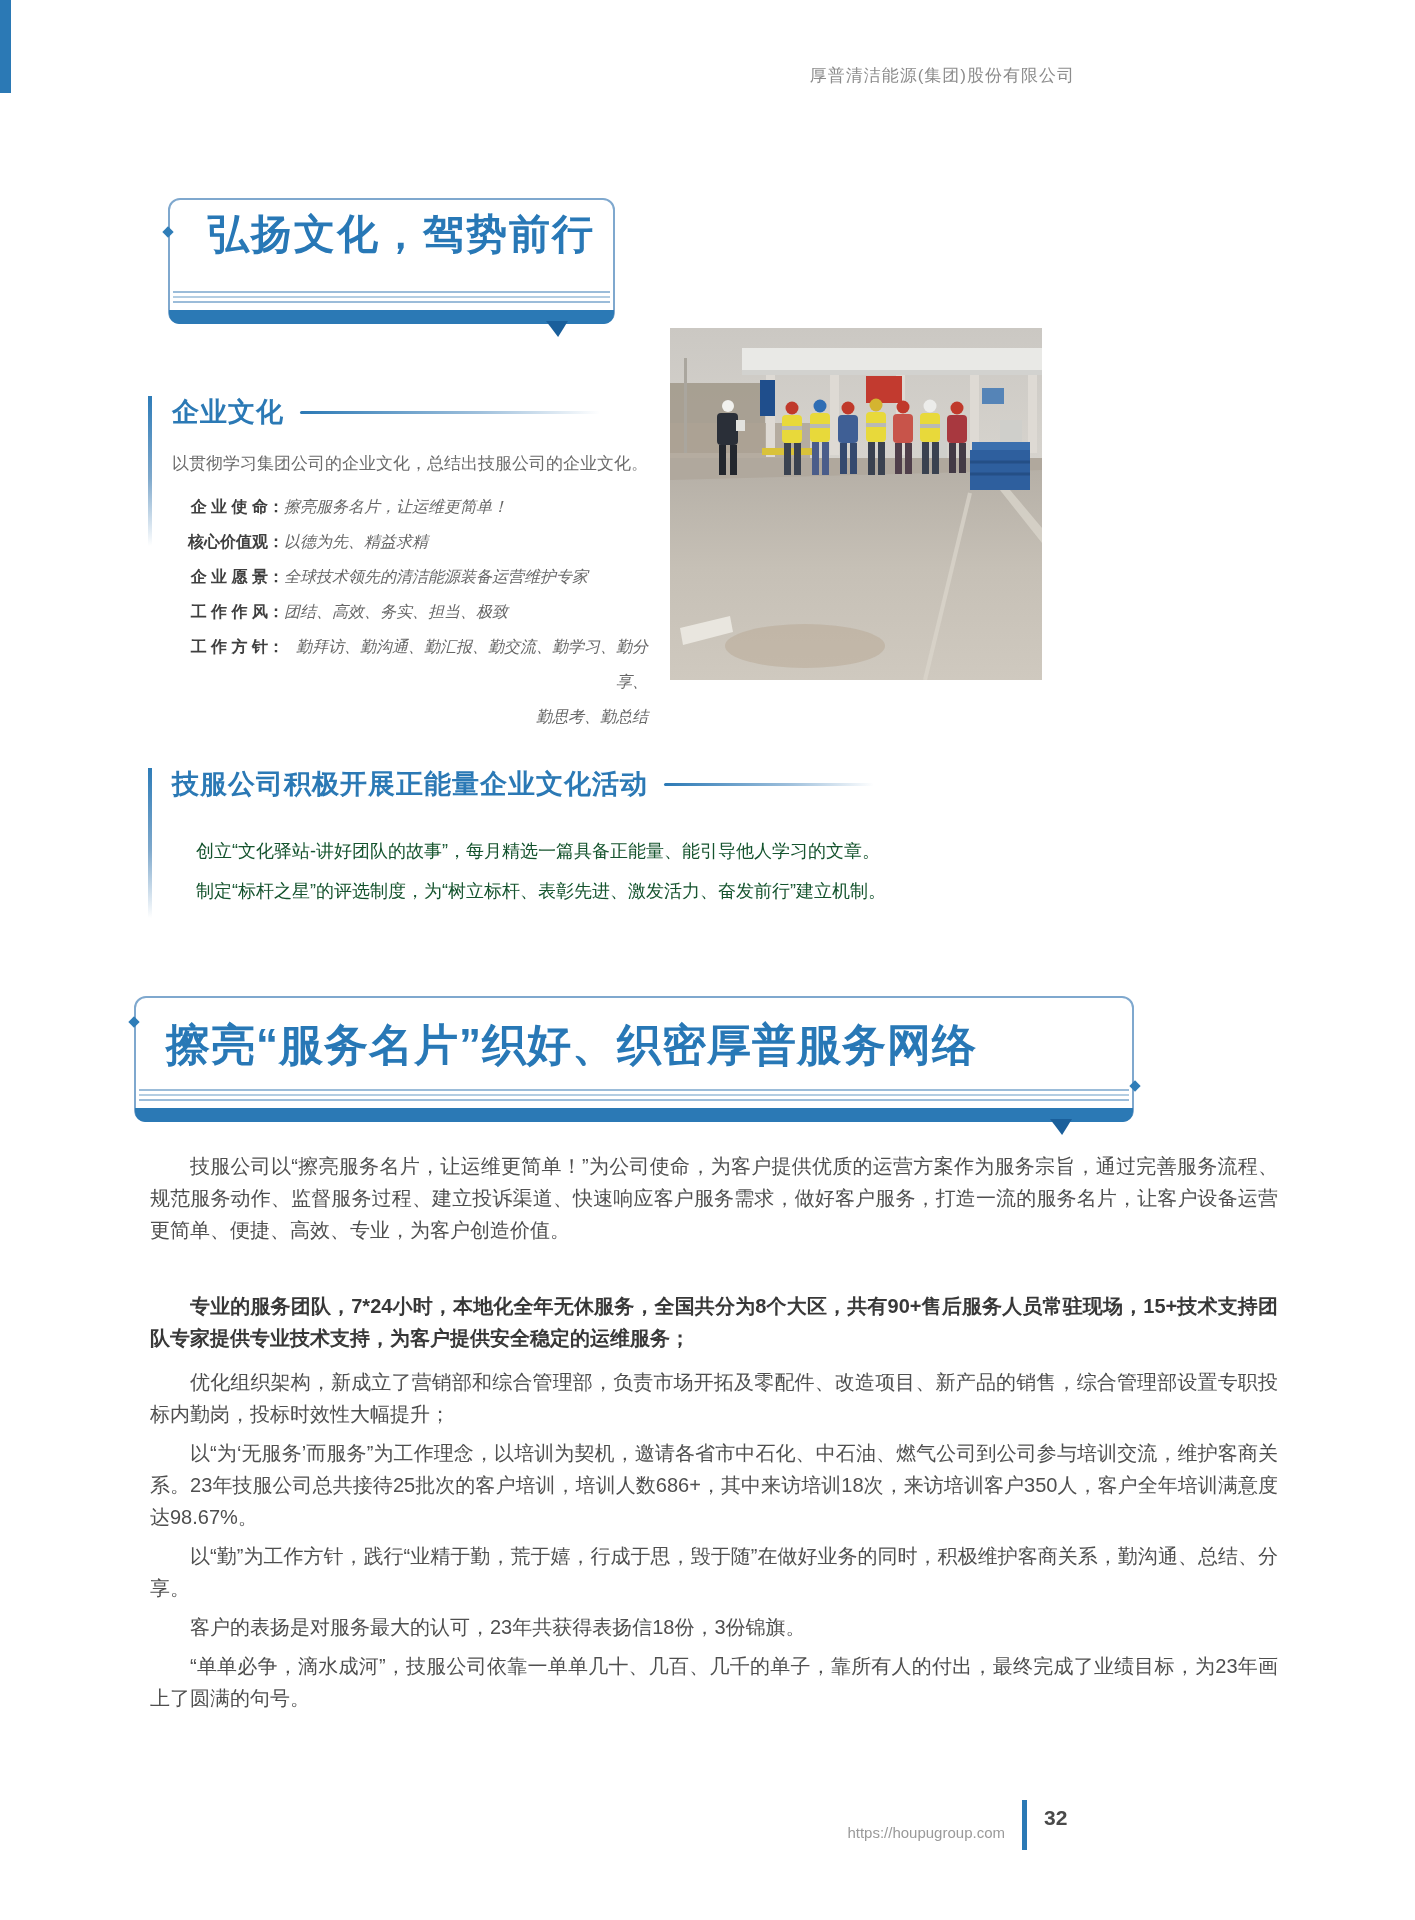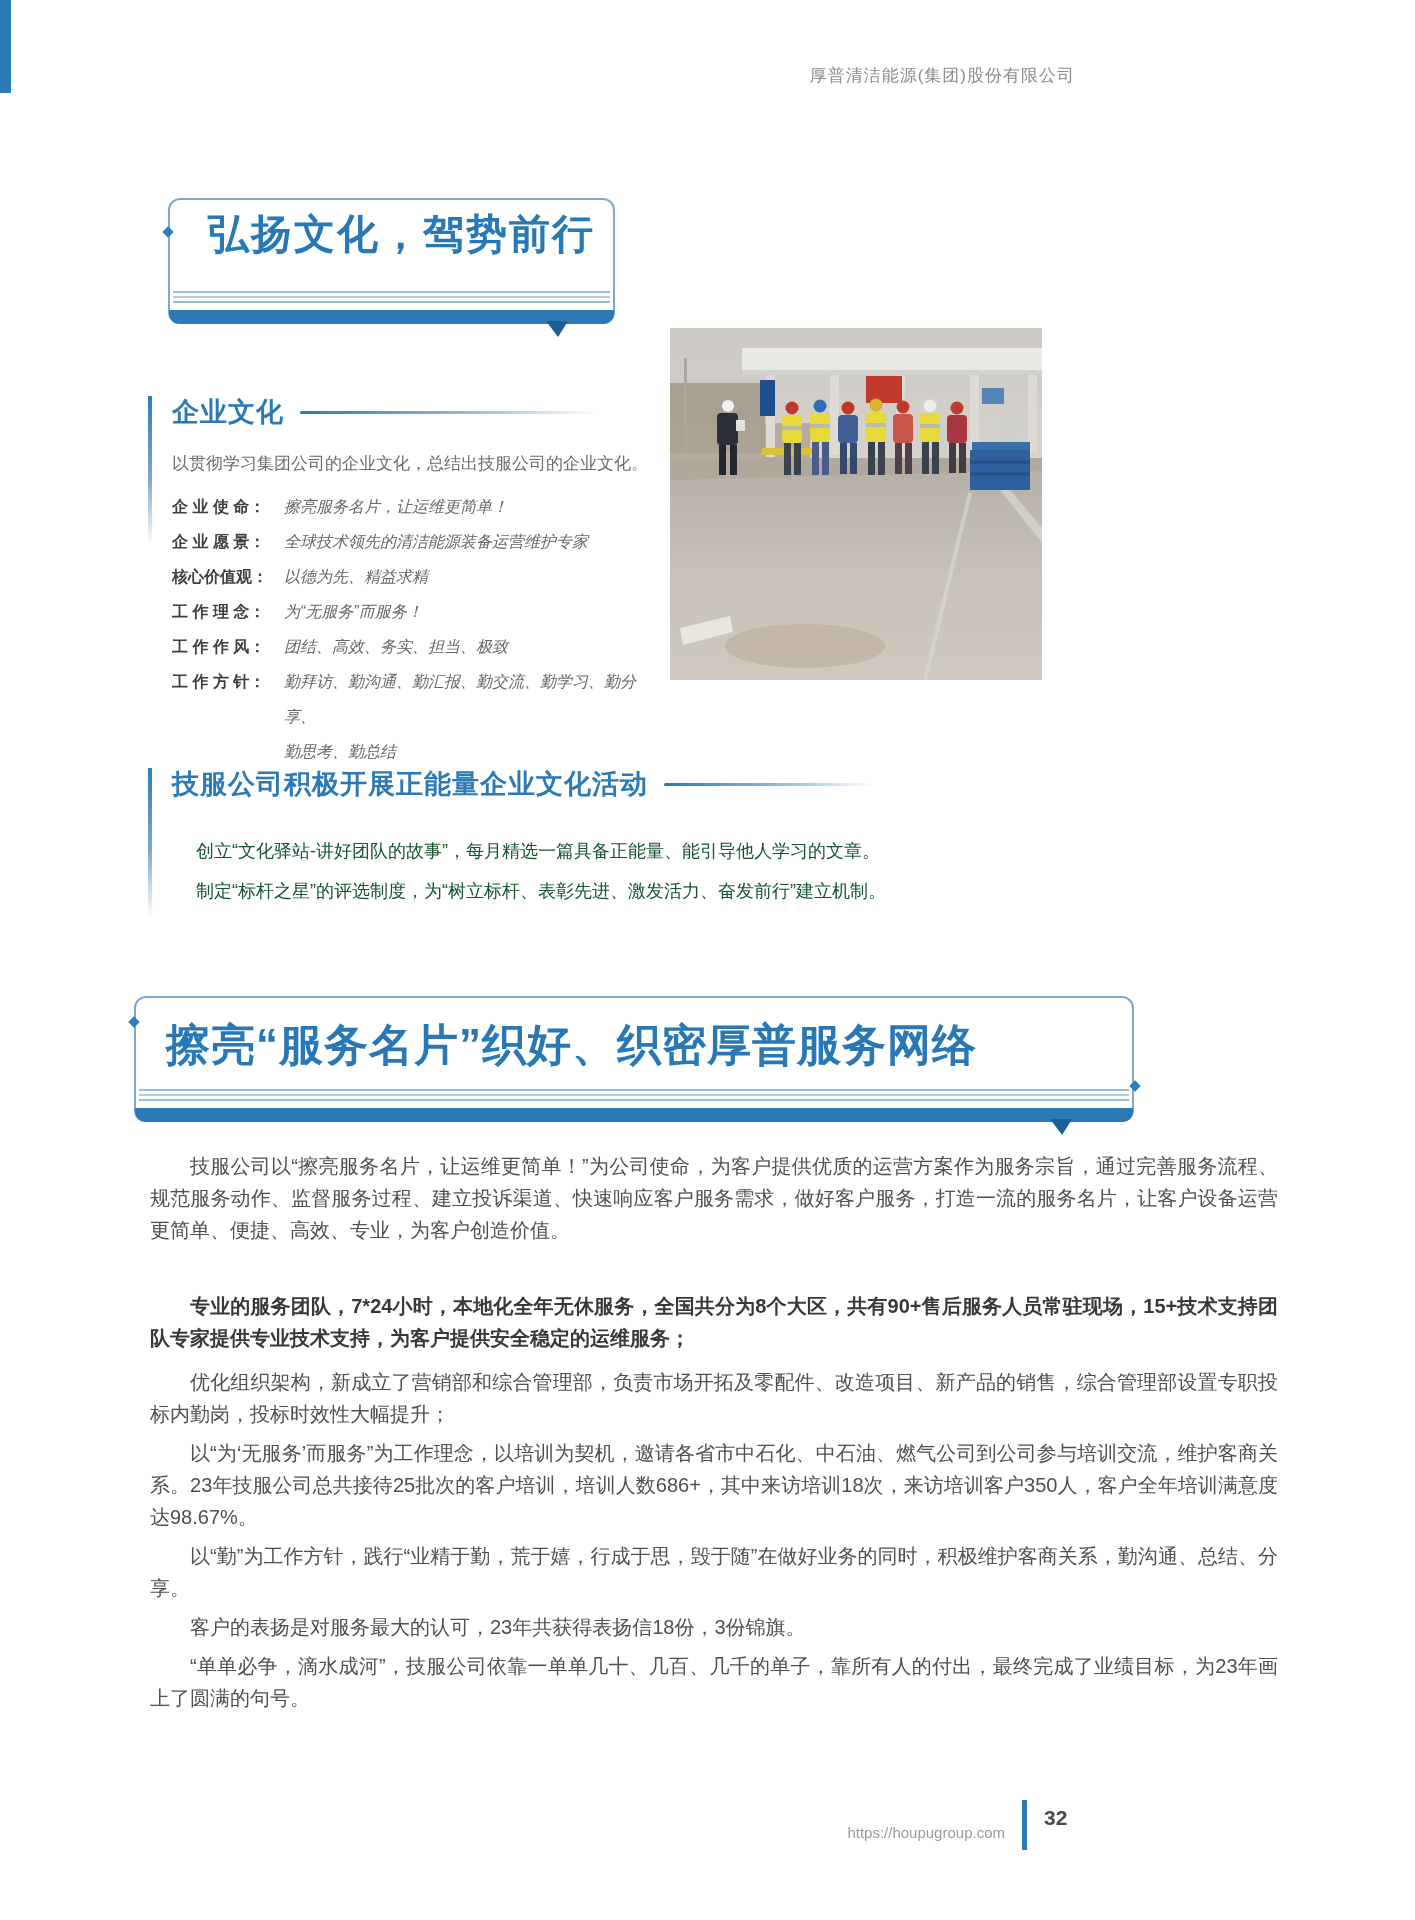--- a/index.html
+++ b/index.html
@@ -37,21 +37,21 @@
          background:linear-gradient(180deg,#2e7cb8 0%,#7fa9cc 55%,rgba(255,255,255,0) 100%);}
   .sec-header{display:flex;align-items:center;padding-left:24px;}
   .sec-header h2{margin:0;font-size:27px;color:#2b79b5;font-weight:bold;letter-spacing:1px;white-space:nowrap;}
   .h-line{height:3px;flex:1;margin-left:16px;border-radius:2px;
           background:linear-gradient(90deg,#2b79b5 0%,#9fc0dc 60%,rgba(255,255,255,0) 100%);}
 
   
   .culture{left:148px;top:394px;width:500px;}
   .culture .h-line{max-width:300px;}
   .intro{margin:22px 0 0 0;padding-left:24px;font-size:17px;color:#6b6b6b;white-space:nowrap;}
-  .items{margin-top:14px;padding-left:24px;}
+  .items{margin-top:14px;padding-left:24px;text-align:right;}
   .item{display:flex;line-height:35px;font-size:16px;}
   .item .label{flex:none;width:112px;font-weight:bold;color:#3f3f3f;}
   .item .value{color:#666666;font-style:italic;}
 
   
   .photo{position:absolute;left:670px;top:328px;width:372px;height:352px;}
   .photo svg{display:block;}
 
   
   .activities{left:148px;top:766px;width:912px;}
@@ -103,30 +103,26 @@
       <h2>企业文化</h2>
       <div class="h-line"></div>
     </div>
     <p class="intro">以贯彻学习集团公司的企业文化，总结出技服公司的企业文化。</p>
     <div class="items">
       <div class="item">
         <span class="label">企 业 使 命：</span>
         <span class="value">擦亮服务名片，让运维更简单！</span>
       </div>
       <div class="item">
+        <span class="label">核心价值观：</span>
+        <span class="value">以德为先、精益求精</span>
+      </div>
+      <div class="item">
         <span class="label">企 业 愿 景：</span>
         <span class="value">全球技术领先的清洁能源装备运营维护专家</span>
-      </div>
-      <div class="item">
-        <span class="label">核心价值观：</span>
-        <span class="value">以德为先、精益求精</span>
-      </div>
-      <div class="item">
-        <span class="label">工 作 理 念：</span>
-        <span class="value">为“无服务”而服务！</span>
       </div>
       <div class="item">
         <span class="label">工 作 作 风：</span>
         <span class="value">团结、高效、务实、担当、极致</span>
       </div>
       <div class="item">
         <span class="label">工 作 方 针：</span>
         <span class="value"><span>勤拜访、勤沟通、勤汇报、勤交流、勤学习、勤分享、</span><br><span>勤思考、勤总结</span></span>
       </div>
     </div>

